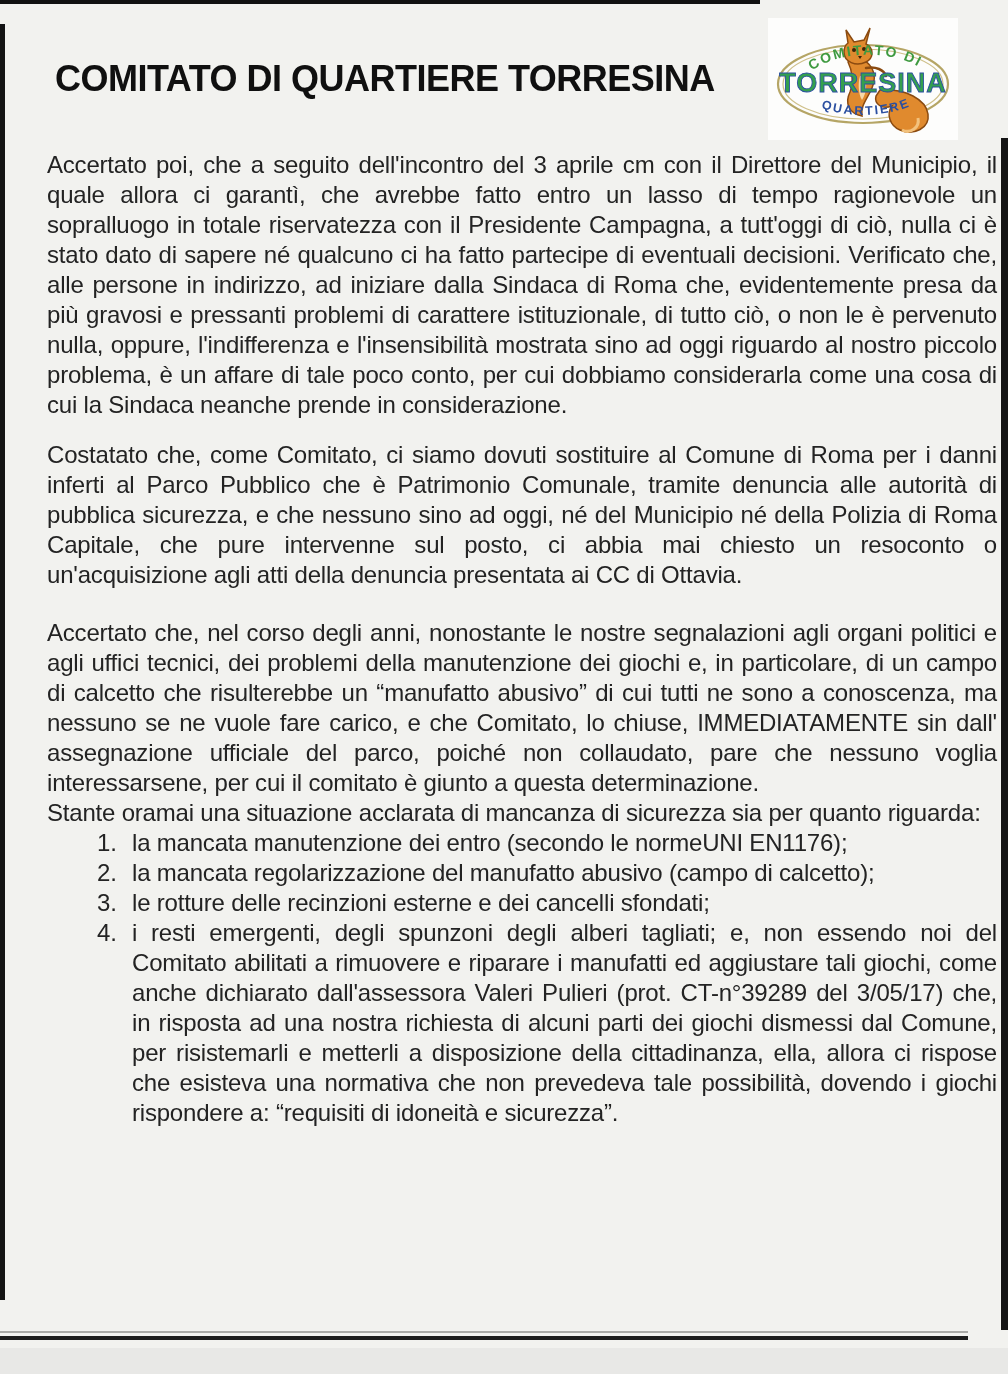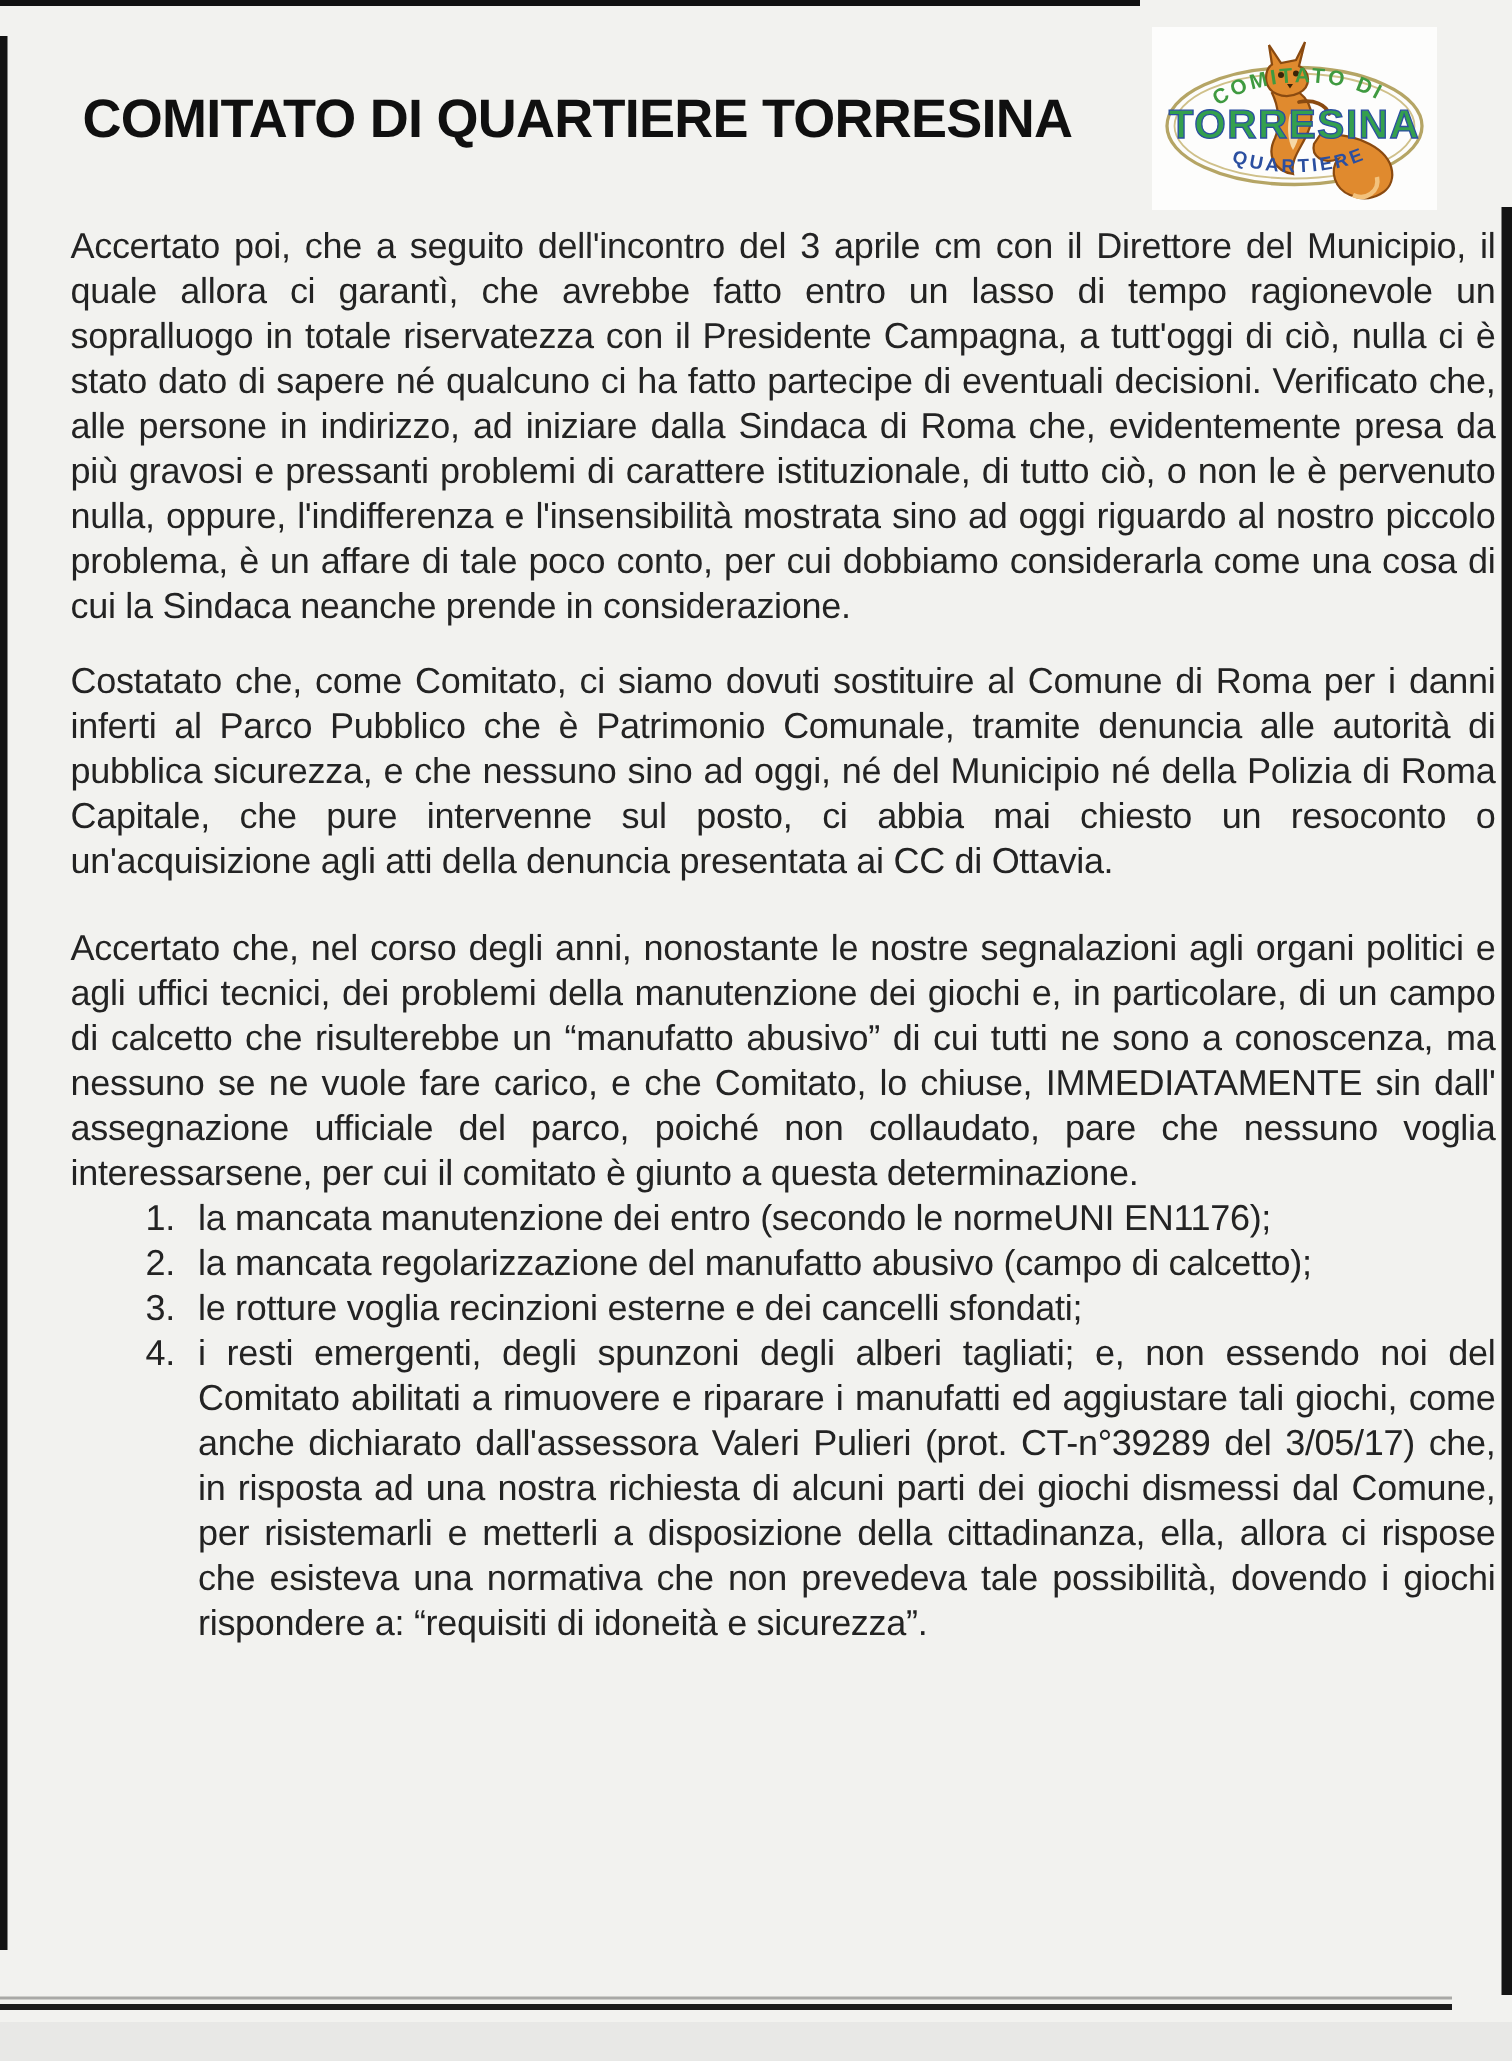--- a/index.html
+++ b/index.html
@@ -102,33 +102,34 @@
       <text font-family="Liberation Sans, sans-serif" font-size="12.5" font-weight="bold" fill="#2b4fa0" letter-spacing="2">
         <textPath href="#arcBottom" startOffset="10">QUARTIERE</textPath>
       </text>
     </svg>
   </div>
 
   <div class="content">
     <p class="para-1">Accertato poi, che a seguito dell'incontro del 3 aprile cm con il Direttore del Municipio, il quale allora ci garantì, che avrebbe fatto entro un lasso di tempo ragionevole un sopralluogo in totale riservatezza con il Presidente Campagna, a tutt'oggi di ciò, nulla ci è stato dato di sapere né qualcuno ci ha fatto partecipe di eventuali decisioni. Verificato che, alle persone in indirizzo, ad iniziare dalla Sindaca di Roma che, evidentemente presa da più gravosi e pressanti problemi di carattere istituzionale, di tutto ciò, o non le è pervenuto nulla, oppure, l'indifferenza e l'insensibilità mostrata sino ad oggi riguardo al nostro piccolo problema, è un affare di tale poco conto, per cui dobbiamo considerarla come una cosa di cui la Sindaca neanche prende in considerazione.</p>
     <p class="para-2">Costatato che, come Comitato, ci siamo dovuti sostituire al Comune di Roma per i danni inferti al Parco Pubblico che è Patrimonio Comunale, tramite denuncia alle autorità di pubblica sicurezza, e che nessuno sino ad oggi, né del Municipio né della Polizia di Roma Capitale, che pure intervenne sul posto, ci abbia mai chiesto un resoconto o un'acquisizione agli atti della denuncia presentata ai CC di Ottavia.</p>
     <p class="para-3">Accertato che, nel corso degli anni, nonostante le nostre segnalazioni agli organi politici e agli uffici tecnici, dei problemi della manutenzione dei giochi e, in particolare, di un campo di calcetto che risulterebbe un “manufatto abusivo” di cui tutti ne sono a conoscenza, ma nessuno se ne vuole fare carico, e che Comitato,  lo chiuse, IMMEDIATAMENTE sin dall' assegnazione ufficiale del parco, poiché non collaudato, pare che nessuno voglia interessarsene, per cui il comitato è giunto a questa determinazione.</p>
+    <p class="para-4">Stante oramai una situazione acclarata di mancanza di sicurezza sia per quanto riguarda:</p>
 
     <div class="num-list">
       <div class="li-row">
         <span class="li-num">1.</span>
         <span class="li-txt">la mancata manutenzione dei entro (secondo le normeUNI EN1176);</span>
       </div>
       <div class="li-row">
         <span class="li-num">2.</span>
         <span class="li-txt">la mancata regolarizzazione del manufatto abusivo (campo di calcetto);</span>
       </div>
       <div class="li-row">
         <span class="li-num">3.</span>
-        <span class="li-txt">le rotture voglia recinzioni esterne e dei cancelli sfondati;</span>
+        <span class="li-txt">le rotture delle recinzioni esterne e dei cancelli sfondati;</span>
       </div>
       <div class="li-row">
         <span class="li-num">4.</span>
         <span class="li-txt">i resti emergenti, degli spunzoni degli alberi tagliati;  e, non essendo noi del Comitato abilitati a rimuovere e riparare i manufatti ed aggiustare tali giochi, come anche dichiarato dall'assessora Valeri Pulieri (prot. CT-n°39289 del 3/05/17) che, in risposta ad una nostra richiesta di alcuni parti dei giochi dismessi dal Comune, per risistemarli e metterli a disposizione della cittadinanza, ella, allora ci rispose che esisteva una normativa che non prevedeva tale possibilità, dovendo i giochi rispondere a: “requisiti di idoneità e sicurezza”.</span>
       </div>
     </div>
 
   </div>
 
   <div class="footer-sep-light"></div>

